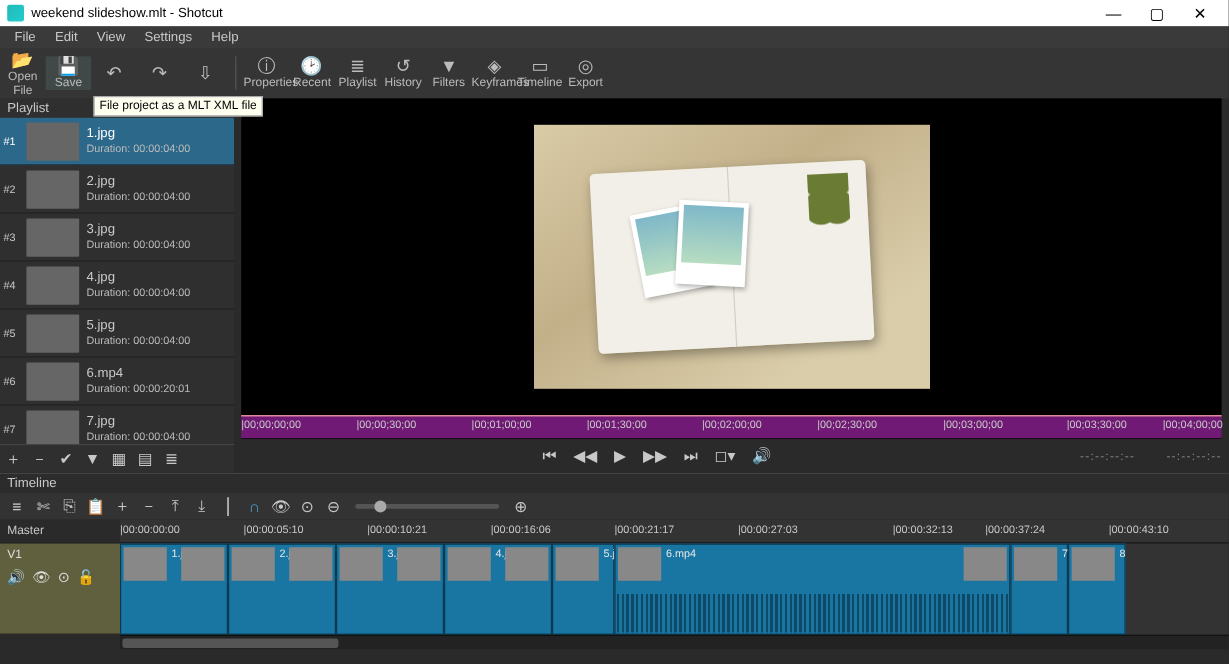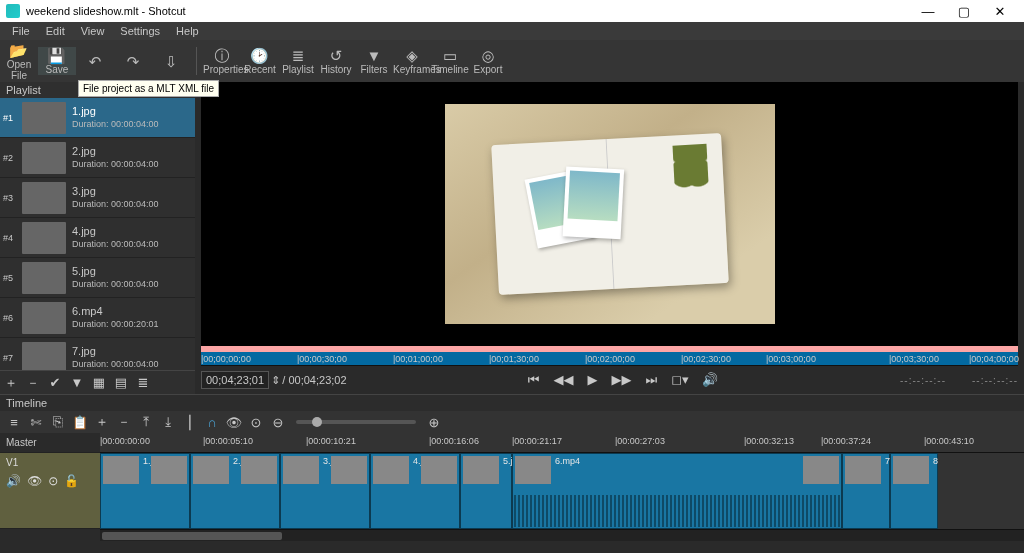--- a/index.html
+++ b/index.html
@@ -28,21 +28,21 @@
 .pl-sub { font-size: 9px; color: #bbb; }
 .pl-buttons { display: flex; height: 24px; border-top: 1px solid #444; align-items: center; }
 .pl-buttons span { width: 22px; text-align: center; font-size: 13px; }
 .preview-panel { flex: 1; background: #2a2a2a; display: flex; flex-direction: column; }
 .preview-stage { flex: 1; background: #000; margin: 0 6px; display: flex; align-items: center; justify-content: center; position: relative; }
 .sand { width: 330px; height: 220px; background: linear-gradient(145deg,#d9cba7,#c2b089 40%,#dacdaa 80%); display:flex; align-items:center; justify-content:center; position:relative; }
 .book { width: 230px; height: 150px; background: linear-gradient(90deg,#f1efe7 49.6%,#ccc 50%,#f1efe7 50.4%); border-radius: 4px; box-shadow: 2px 4px 10px rgba(0,0,0,.35); position:relative; transform: rotate(-3deg); }
 .polaroid { position:absolute; width:58px; height:70px; background:#fff; box-shadow:1px 2px 4px rgba(0,0,0,.3); }
 .polaroid::before { content:""; position:absolute; top:4px; left:4px; right:4px; height:48px; background: linear-gradient(#7fb8c9,#b7ddc1); }
 .book .plant { position:absolute; right:15px; top:10px; width:34px; height:70px; background: radial-gradient(circle at 50% 0%,#6a7b33 30%,transparent 33%),radial-gradient(circle at 30% 40%,#6a7b33 28%,transparent 31%),radial-gradient(circle at 70% 40%,#6a7b33 28%,transparent 31%); }
-.ruler { height: 20px; background: #0369a1; border-top:6px solid #fca5a5; border-bottom:1px solid #111; position: relative; margin:0 6px; font-size:9px; display:flex; }
+.ruler { height: 20px; background: #701a75; border-top:1px solid #fca5a5; border-bottom:1px solid #111; position: relative; margin:0 6px; font-size:9px; display:flex; }
 .ruler span { position:absolute; top:2px; }
 .controls { height: 28px; margin:0 6px; display:flex; align-items:center; gap:6px; }
 .spin { display:flex; align-items:center; font-size:11px; gap:2px; }
 .spin .spinbox { background:#222; padding:2px 4px; border:1px solid #555; }
 .transport { flex:1; display:flex; justify-content:center; gap:14px; font-size:13px; }
 .rt { font-size:10px; color:#888; letter-spacing:1px; }
 .srctabs { height:22px; display:flex; margin:0 6px 2px 6px; }
 .srctabs span { padding:3px 10px; font-size:11px; background:#3c3c3c; border:1px solid #222; }
 .srctabs span:first-child { background:#2a2a2a; }
 .timeline-hdr { font-size:11px; padding:2px 6px; border-top:1px solid #444; }
@@ -193,30 +193,25 @@
         </div>
       </div>
     </div>
     <div class="ruler" id="preview-ruler">
         <span style="left: 0px;">|00;00;00;00</span>
         <span style="left: 96px;">|00;00;30;00</span>
         <span style="left: 192px;">|00;01;00;00</span>
         <span style="left: 288px;">|00;01;30;00</span>
         <span style="left: 384px;">|00;02;00;00</span>
         <span style="left: 480px;">|00;02;30;00</span>
-        <span style="left: 565px;">|00;03;00;00</span>
+        <span style="left: 585px;">|00;03;00;00</span>
         <span style="left: 672px; padding-left: 16px;">|00;03;30;00</span>
         <span style="left: 768px;">|00;04;00;00</span>
       </div>
     <div class="controls">
-      <div class="spin">
-        <span class="spinbox">00;04;23;01</span>
-        <span>⇕</span>
-        <span>/ 00;04;23;02</span>
-      </div>
       <div class="transport">
         <span>⏮</span>
         <span>◀◀</span>
         <span>▶</span>
         <span>▶▶</span>
         <span>⏭</span>
         <span>◻▾</span>
         <span>🔊</span>
       </div>
       <span class="rt">--:--:--:--</span>
@@ -258,21 +253,21 @@
           <span>🔓</span>
         </div>
       </div>
     </div>
   </div>
   <div class="tl-right">
     <div class="tl-ruler" id="tl-ruler">
         <span style="left: 0px;">|00:00:00:00</span>
         <span style="left: 103px;">|00:00:05:10</span>
         <span style="left: 206px;">|00:00:10:21</span>
-        <span style="left: 309px; margin-left: 20px;">|00:00:16:06</span>
+        <span style="left: 309px;">|00:00:16:06</span>
         <span style="left: 412px;">|00:00:21:17</span>
         <span style="left: 515px;">|00:00:27:03</span>
         <span style="left: 644px;">|00:00:32:13</span>
         <span style="left: 721px;">|00:00:37:24</span>
         <span style="left: 824px;">|00:00:43:10</span>
       </div>
     <div class="tl-track-v1" id="clips">
         <div class="clip" style="width: 90px;">
           <div class="cthumb"></div>
           <div class="cname">1.jpg</div>

